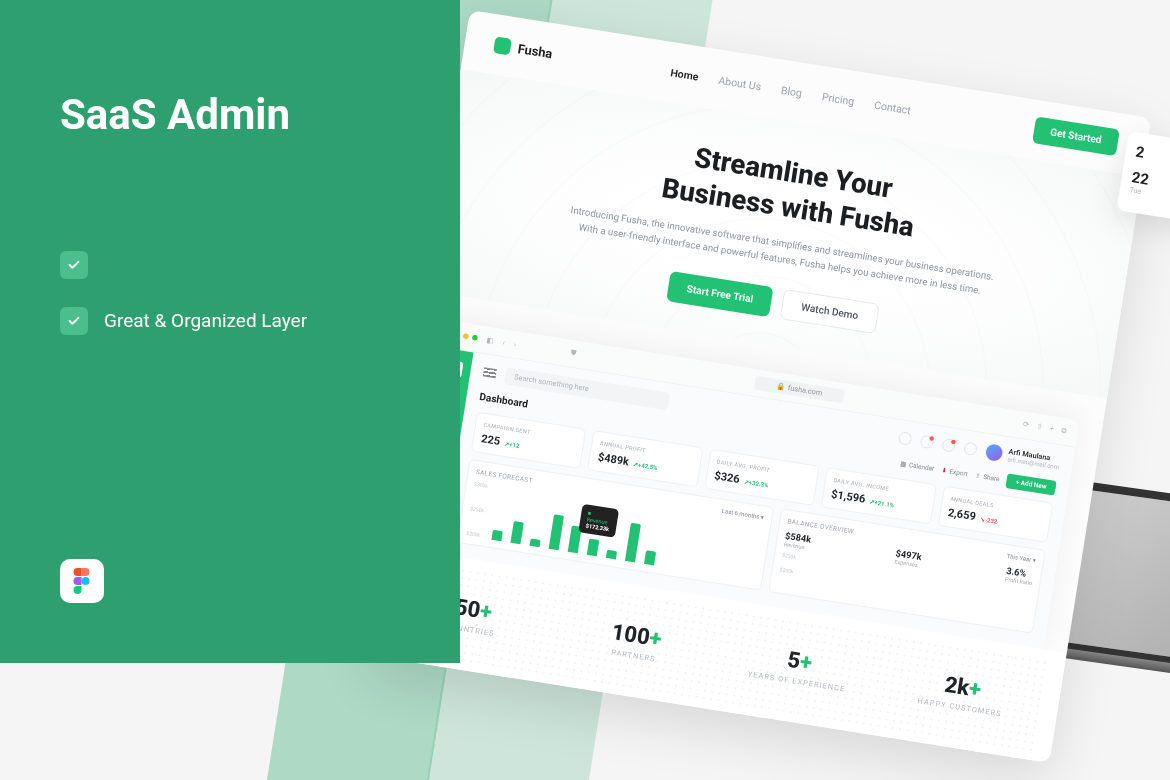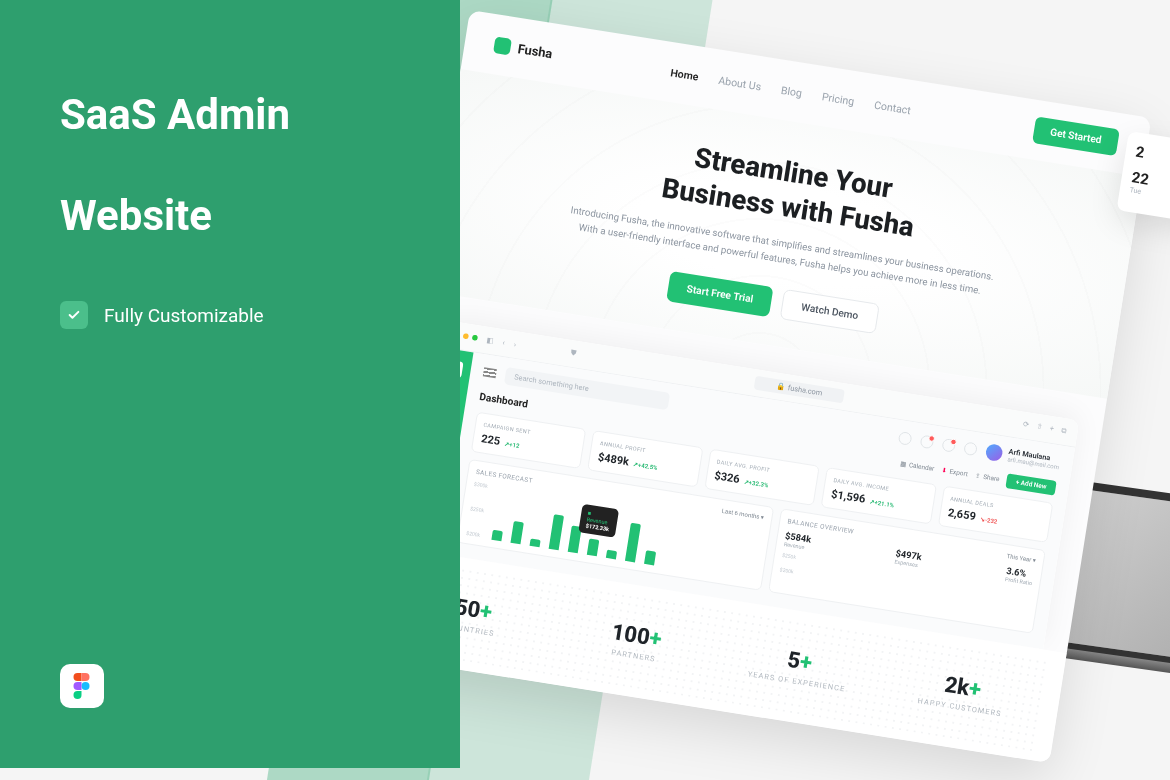--- a/index.html
+++ b/index.html
@@ -1,17 +1,17 @@
 <!DOCTYPE html>
 <html><head>
 <meta charset="utf-8">
 <style>
 *{margin:0;padding:0;box-sizing:border-box;font-family:-apple-system,BlinkMacSystemFont,'Segoe UI',Roboto,sans-serif}
 body{width:1170px;height:780px;overflow:hidden;background:#f5f5f5;position:relative}
-.promo-left{position:absolute;left:0;top:0;width:460px;height:768px;background:#2E9F6E;padding:90px 60px;color:#fff;z-index:5}
+.promo-left{position:absolute;left:0;top:0;width:460px;height:663px;background:#2E9F6E;padding:90px 60px;color:#fff;z-index:5}
 .promo-title{font-size:42px;font-weight:700;line-height:1.2;margin-bottom:60px}
 .feature-list{display:flex;flex-direction:column;gap:28px}
 .feature-item{display:flex;align-items:center;gap:16px}
 .check-badge{width:28px;height:28px;background:#4BBF8B;border-radius:6px;display:flex;align-items:center;justify-content:center;flex-shrink:0}
 .check-badge svg{width:14px;height:14px}
 .feature-text{font-size:19px;font-weight:400}
 .figma-badge{position:absolute;bottom:60px;left:60px;width:44px;height:44px;background:#fff;border-radius:10px;display:flex;align-items:center;justify-content:center}
 .bg-stripe{position:absolute;height:1100px;width:160px;background:#56B98B;transform:rotate(9deg);transform-origin:top left}
 .stripe1{left:400px;top:-60px;opacity:.45}
 .stripe2{left:560px;top:-60px;opacity:.25}
@@ -103,30 +103,36 @@
 </head>
 <body>
 
 <div class="bg-stripe stripe1"></div>
 <div class="bg-stripe stripe2"></div>
 
 <div class="promo-left">
   <h1 class="promo-title">
     <span>SaaS Admin</span><br>
     <br>
-    <span>Website</span>
   </h1>
   <div class="feature-list">
     <div class="feature-item">
       <span class="check-badge">
           <svg viewBox="0 0 16 16" fill="none">
             <path d="M3 8l3.2 3.2L13 4.4" stroke="#fff" stroke-width="2.2" stroke-linecap="round" stroke-linejoin="round"></path>
           </svg>
         </span>
-      <span class="feature-text">Fully Customizable</span>
+    </div>
+    <div class="feature-item">
+      <span class="check-badge">
+          <svg viewBox="0 0 16 16" fill="none">
+            <path d="M3 8l3.2 3.2L13 4.4" stroke="#fff" stroke-width="2.2" stroke-linecap="round" stroke-linejoin="round"></path>
+          </svg>
+        </span>
+      <span class="feature-text">Great &amp; Organized Layer</span>
     </div>
   </div>
   <div class="figma-badge">
     <svg width="18" height="26" viewBox="0 0 18 26">
         <circle cx="12.5" cy="13" r="4" fill="#1ABCFE"></circle>
         <path d="M4.5 0h4v8h-4a4 4 0 010-8z" fill="#F24E1E"></path>
         <path d="M8.5 0h4a4 4 0 010 8h-4V0z" fill="#FF7262"></path>
         <path d="M4.5 9h4v8h-4a4 4 0 010-8z" fill="#A259FF"></path>
         <path d="M4.5 18h4v4a4 4 0 11-4-4z" fill="#0ACF83"></path>
       </svg>

